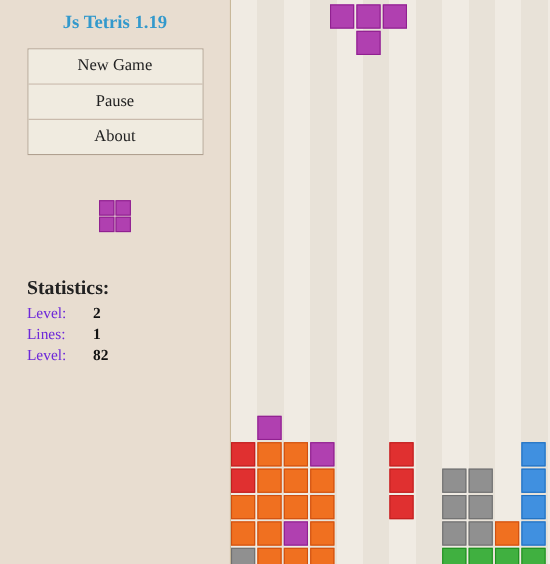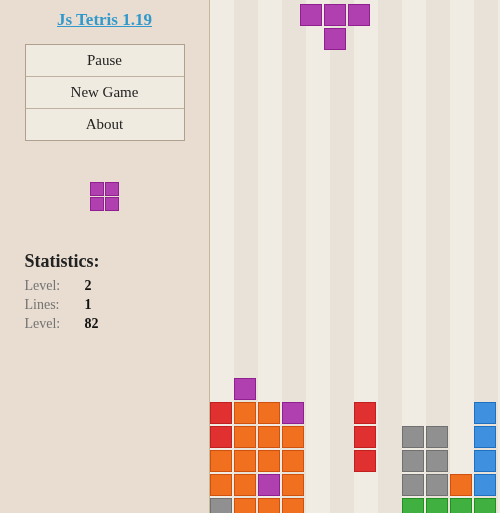--- a/index.html
+++ b/index.html
@@ -23,21 +23,20 @@
       padding: 10px 0;
       border-right: 1px solid #c8b89a;
     }
 
     .app-title {
       color: #3399cc;
       font-size: 17px;
       font-weight: bold;
       margin-bottom: 14px;
       text-align: center;
-      text-decoration: underline;
     }
 
     .menu-box {
       border: 1px solid #b0a090;
       background: #f0ebe0;
       width: 160px;
       margin-bottom: 16px;
     }
 
     .menu-item {
@@ -84,21 +83,21 @@
     .stat-row {
       display: flex;
       align-items: center;
       font-size: 14px;
       color: #222;
       margin-bottom: 3px;
     }
 
     .stat-label {
       width: 60px;
-      color: #737373;
+      color: #6d28d9;
     }
 
     .stat-value {
       font-weight: bold;
       color: #111;
     }
 
     
     .right-panel {
       flex: 1;
@@ -145,22 +144,22 @@
       height: 14px;
     }
   </style>
 </head>
 <body>
 
 <div class="left-panel">
   <div class="app-title">Js Tetris 1.19</div>
 
   <div class="menu-box">
+    <button class="menu-item">New Game</button>
     <button class="menu-item">Pause</button>
-    <button class="menu-item">New Game</button>
     <button class="menu-item">About</button>
   </div>
 
   <div class="preview-area">
     <div class="prev-empty"></div>
       <div class="prev-empty"></div>
       <div class="prev-empty"></div>
       <div class="prev-empty"></div>
     <div class="prev-empty"></div>
       <div class="prev-block"></div>

